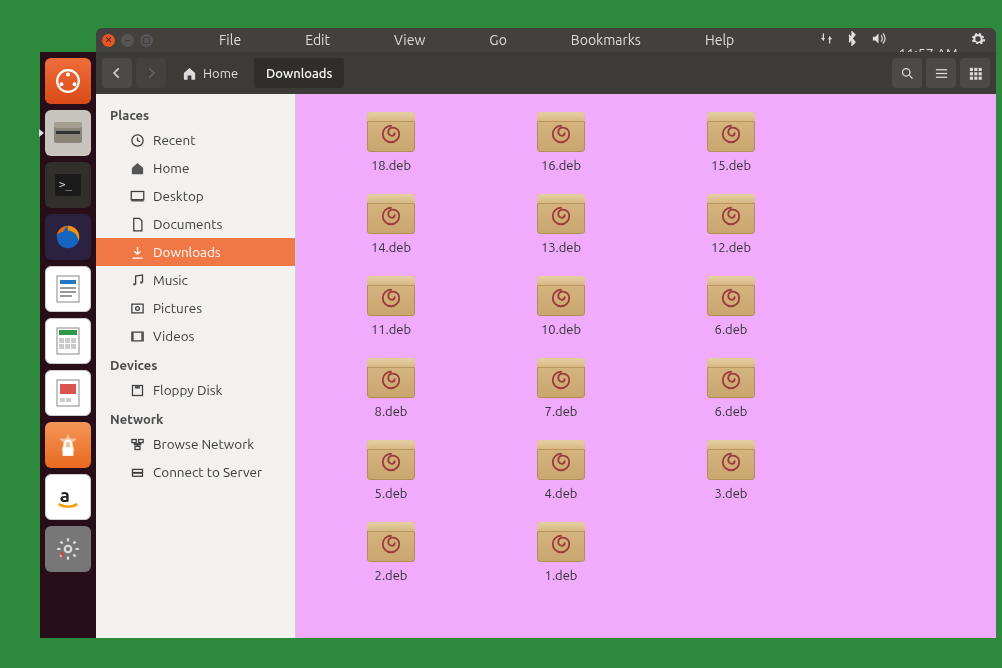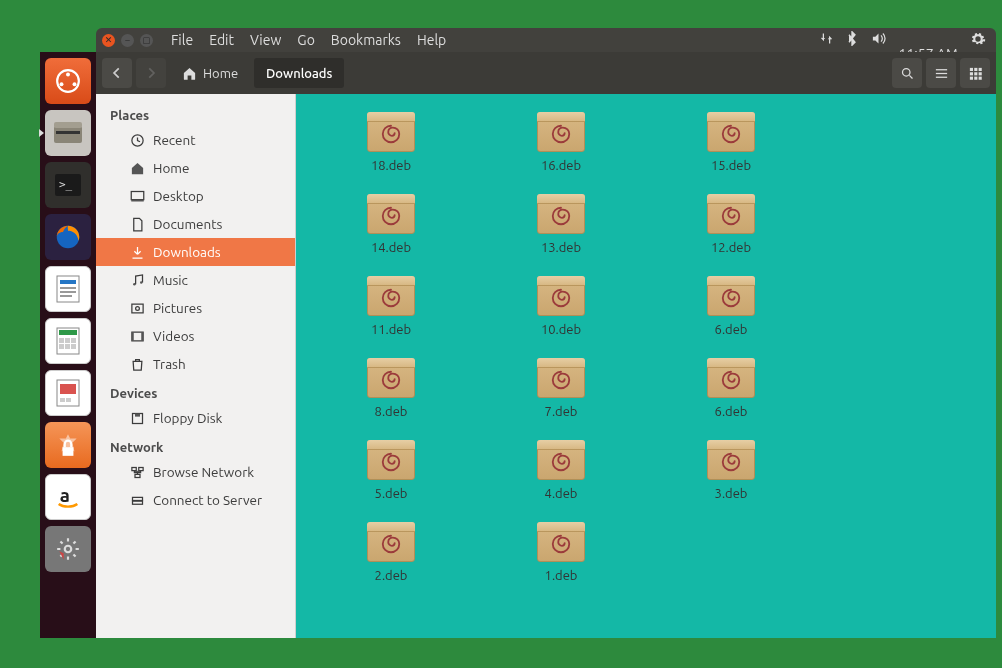--- a/index.html
+++ b/index.html
@@ -22,21 +22,21 @@
     display: flex;
     align-items: center;
     color: #ddd;
     font-size: 14px;
     border-radius: 6px 6px 0 0;
     padding: 0 6px;
   }
   .window-controls { display: flex; gap: 6px; margin-right: 10px; }
   .win-btn { width: 13px; height: 13px; border-radius: 50%; background:#555; display:flex; align-items:center; justify-content:center; font-size:9px; color:#2a2a2a;}
   .win-btn.close { background:#e95420; }
-  .menu-item { padding: 0 8px; cursor: default; }
+  .menu-item { padding: 0 8px; cursor: default; margin-left: 48px; }
   .menu-spacer { flex: 1; }
   .tray { display:flex; align-items:center; gap:12px; padding-right:4px; }
   .tray svg { fill:#ddd; }
   .clock { font-size:14px;margin-top:28px; }
   
   .toolbar {
     position: absolute;
     left: 96px; top: 52px; right: 6px;
     height: 42px;
     background: #3c3b37;
@@ -61,21 +61,21 @@
     border-radius:3px;
   }
   .path-seg.home svg { fill:#ddd; }
   .path-seg.active { background:#2f2e2b; color:#fff; font-weight:500; }
   .tool-right { margin-left:auto; display:flex; gap:4px; }
   .tool-right .nav-btn { background:#4b4a46; }
   
   .filemgr {
     position:absolute;
     left:96px; top:94px; right:6px; bottom:30px;
-    background:#14b8a6;
+    background:#f0abfc;
     display:flex;
   }
   .sidebar {
     width:200px;
     background:#f2f1f0;
     border-right:1px solid #d0cfce;
     overflow:hidden;
     padding-top:6px;
   }
   .sb-header { font-weight:bold; color:#4c4c4c; padding:8px 14px 4px; font-size:13px;}
@@ -373,26 +373,20 @@
         <span>Pictures</span>
       </div>
     <div class="sb-item">
         <svg viewBox="0 0 24 24">
           <rect x="3" y="5" width="18" height="14" fill="none" stroke="currentColor" stroke-width="2"></rect>
           <rect x="3" y="5" width="3" height="14"></rect>
           <rect x="18" y="5" width="3" height="14"></rect>
         </svg>
         <span>Videos</span>
       </div>
-    <div class="sb-item">
-        <svg viewBox="0 0 24 24">
-          <path d="M5 7h14l-1 14H6zM9 4h6v3H9z" fill="none" stroke="currentColor" stroke-width="2"></path>
-        </svg>
-        <span>Trash</span>
-      </div>
 
     <div class="sb-header">Devices</div>
     <div class="sb-item">
         <svg viewBox="0 0 24 24">
           <rect x="4" y="4" width="16" height="16" fill="none" stroke="currentColor" stroke-width="2"></rect>
           <rect x="8" y="4" width="8" height="5"></rect>
         </svg>
         <span>Floppy Disk</span>
       </div>
 

